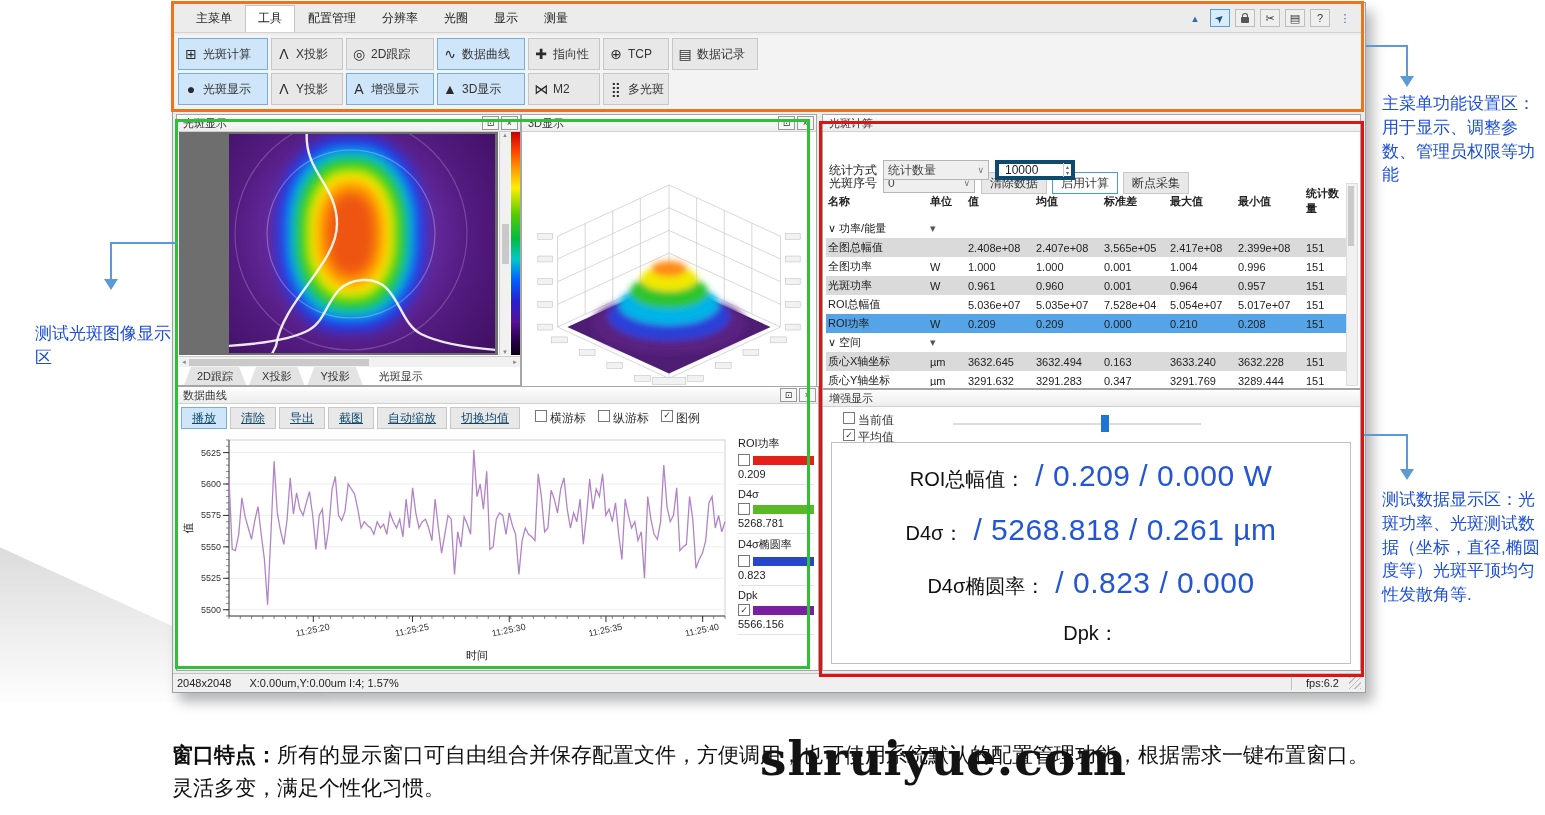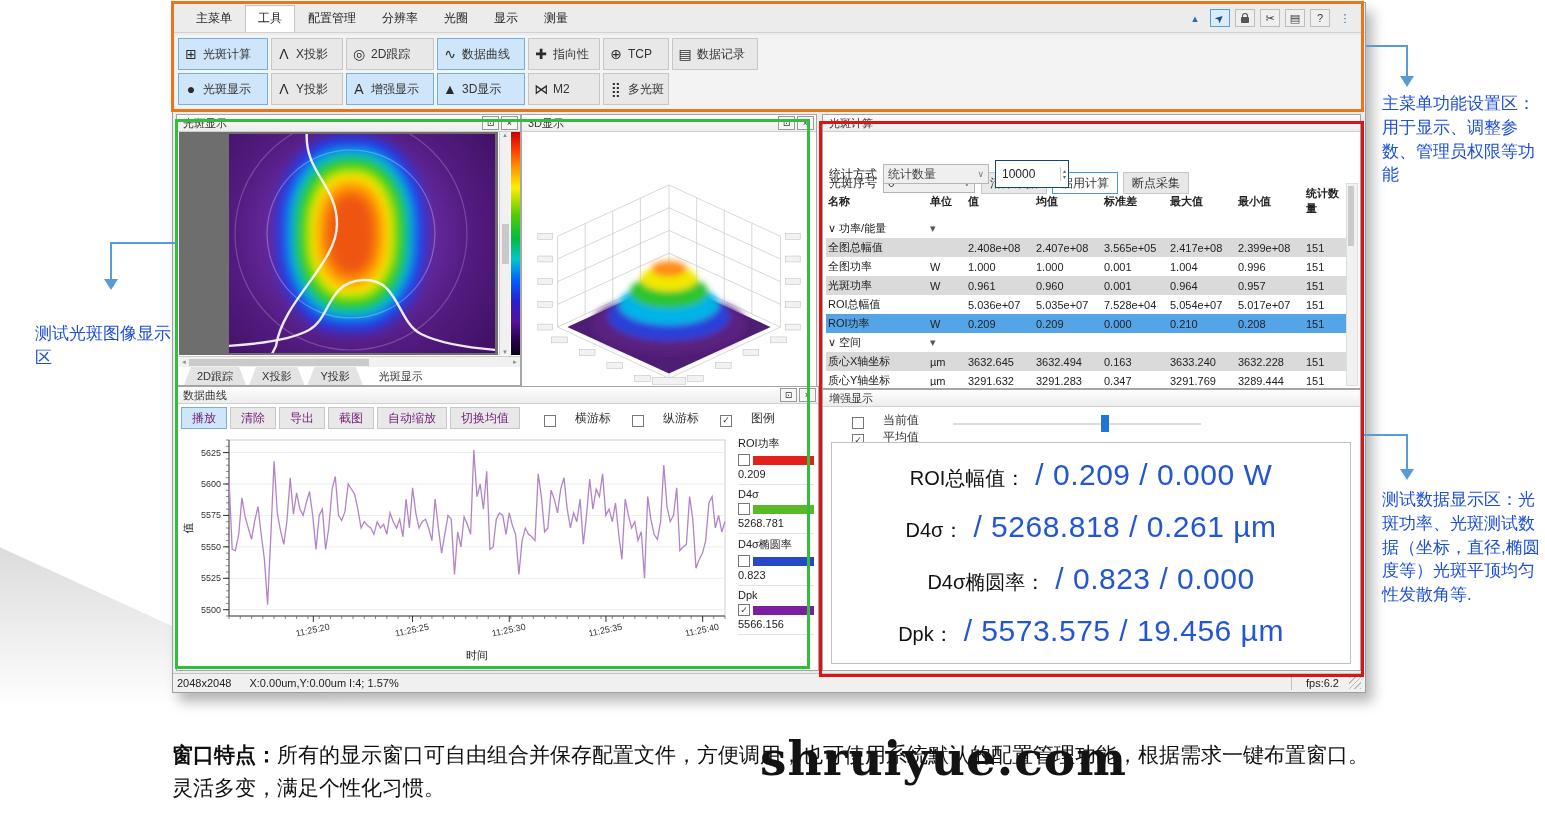--- a/index.html
+++ b/index.html
@@ -68,41 +68,41 @@
   .img-tab{padding:2px 13px 3px;font-size:11px;color:#333;background:#e3e3e3;
            clip-path:polygon(7px 0,calc(100% - 7px) 0,100% 100%,0 100%);
            filter:drop-shadow(0 0 0.6px #777);}
   .img-tab.active{background:#fff;}
 
   
   .p3d-body{position:absolute;left:2px;top:17px;right:2px;bottom:2px;background:#fff;}
 
   
   .curve-toolbar{position:absolute;left:4px;top:19px;height:24px;display:flex;align-items:center;gap:3px;font-size:12px;}
-  .curve-btn{height:22px;padding:0 10px;background:#e8e8e8;border:1px solid #c7c7c7;font-size:12px;color:#701a75;
-             font-family:inherit;}
+  .curve-btn{height:22px;padding:0 10px;background:#e8e8e8;border:1px solid #c7c7c7;font-size:12px;color:#0c4a6e;
+             font-family:inherit;text-decoration:underline;}
   .curve-btn.active{background:#cfe6fa;border-color:#72b0e0;}
-  .cbx{display:inline-flex;align-items:flex-end;gap:19px;font-size:12px;color:#333;margin-left:21px;}
+  .cbx{display:inline-flex;align-items:flex-start;gap:3px;font-size:12px;color:#333;margin-left:12px;}
   .cbbox{width:10px;height:10px;border:1px solid #777;background:#fff;display:inline-flex;align-items:center;
          justify-content:center;font-size:9px;line-height:9px;color:#333;}
   .chart-wrap{position:absolute;left:2px;top:45px;width:556px;height:236px;background:#fff;}
   .legend-col{position:absolute;left:558px;top:45px;width:82px;height:236px;font-size:11px;padding:1px 3px;
               box-sizing:border-box;}
   .legend-item{padding:3px 0 4px;border-bottom:1px solid #e2e2e2;}
   .legend-bar-row{display:flex;align-items:center;gap:3px;margin:3px 0 2px;}
   .legend-bar{height:9px;flex:1;}
 
   
   .ctl-row{position:absolute;left:6px;display:flex;align-items:center;gap:6px;font-size:12px;}
   .selectbox{display:inline-flex;align-items:center;justify-content:space-between;background:#efefef;
              border:1px solid #b5b5b5;height:20px;padding:0 4px;font-size:12px;color:#444;box-sizing:border-box;}
   .selectbox .dd{font-size:9px;color:#777;margin-left:6px;}
   .calc-btn{height:22px;padding:0 8px;background:#e8e8e8;border:1px solid #c7c7c7;font-size:12px;color:#333;font-family:inherit;}
   .calc-btn.active{background:#fff;border:1px solid #4b9bd8;}
-  .spinbox{display:inline-flex;align-items:center;border:1px solid #0c4a6e;height:28px;background:#fff;
+  .spinbox{display:inline-flex;align-items:center;border:4px solid #0c4a6e;height:20px;background:#fff;
            font-size:12px;box-sizing:border-box;}
   .spinbox .val{padding:0 6px;min-width:52px;}
   .spin-arrows{display:flex;flex-direction:column;font-size:6px;line-height:6px;color:#666;border-left:1px solid #ccc;
                padding:1px 2px;}
   .table-wrap{position:absolute;left:3px;top:68px;right:13px;bottom:2px;overflow:hidden;}
   table.calc{width:100%;border-collapse:collapse;font-size:11px;table-layout:fixed;}
   table.calc th{text-align:left;font-weight:bold;padding:3px 2px;color:#222;}
   table.calc td{padding:2px 2px;height:14px;white-space:nowrap;overflow:hidden;}
   tr.shade{background:#dadada;}
   tr.selected{background:#55a4e8;}
@@ -710,21 +710,20 @@
           <div class="enh-line">
             <span class="enh-label">D4σ：</span>
             <span class="enh-value">/ 5268.818 / 0.261 µm</span>
           </div>
           <div class="enh-line">
             <span class="enh-label">D4σ椭圆率：</span>
             <span class="enh-value">/ 0.823 / 0.000</span>
           </div>
           <div class="enh-line">
             <span class="enh-label">Dpk：</span>
-            <span class="enh-value">/ 5573.575 / 19.456 µm</span>
           </div>
         </div>
     </div>
 
     <div class="statusbar">
       <span class="sb-res">2048x2048</span>
       <span>X:0.00um,Y:0.00um I:4; 1.57%</span>
       <span style="flex:1"></span>
       <span class="sb-fps">fps:6.2</span>
       <span class="sb-grip"></span>

